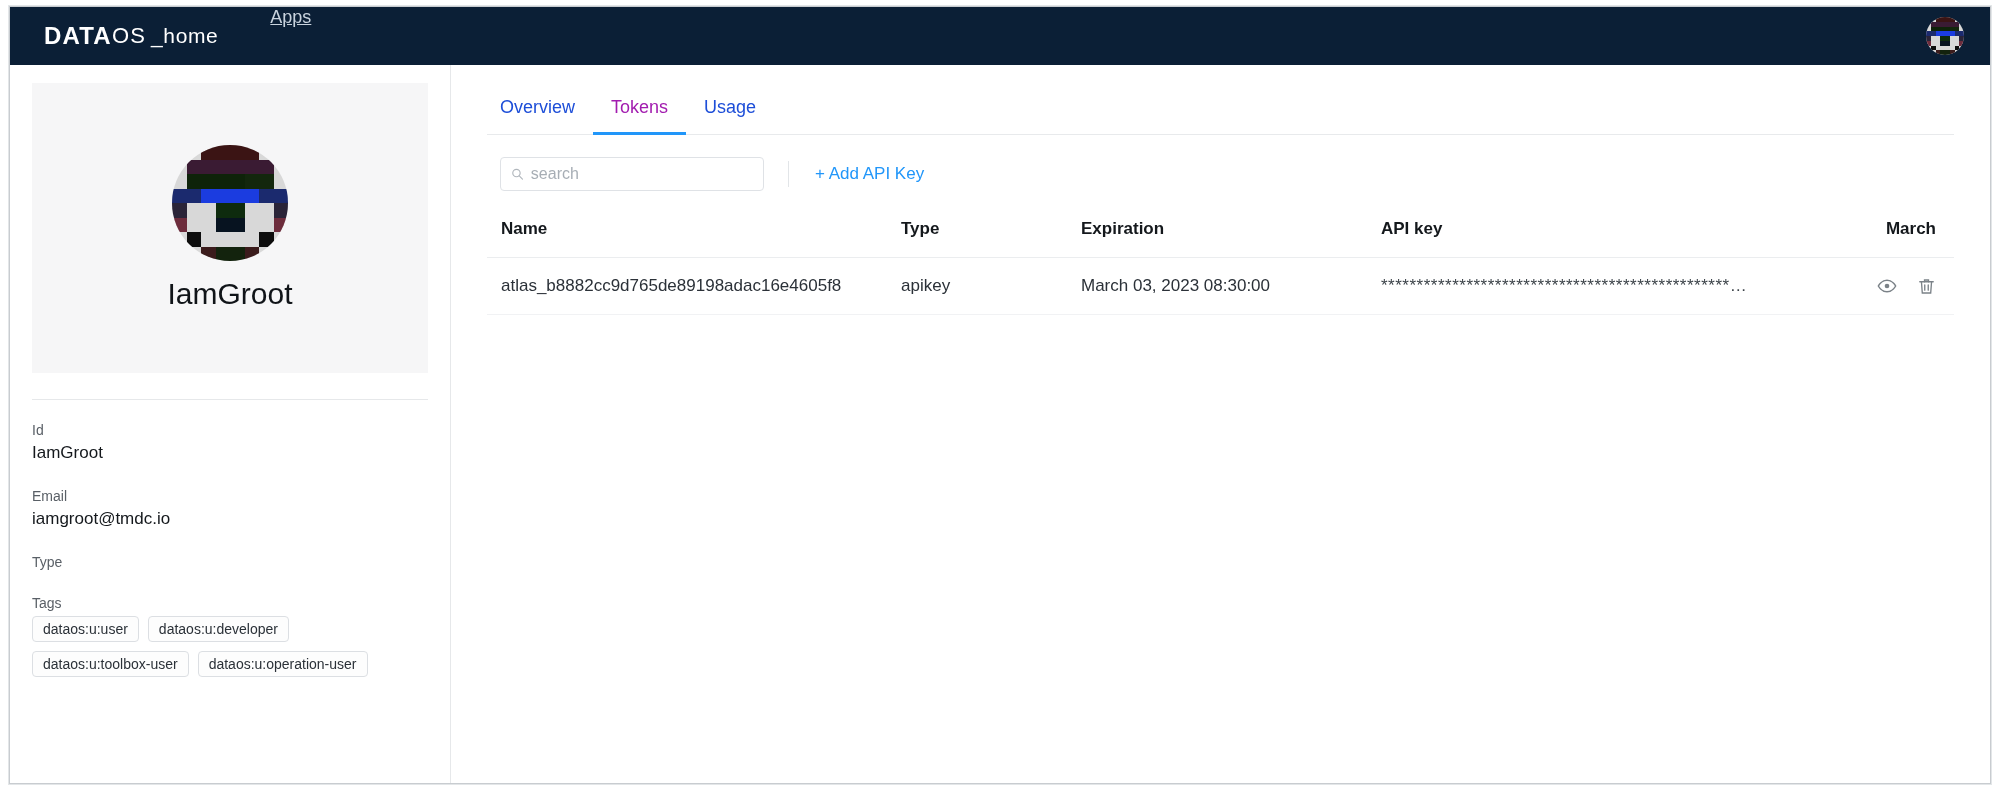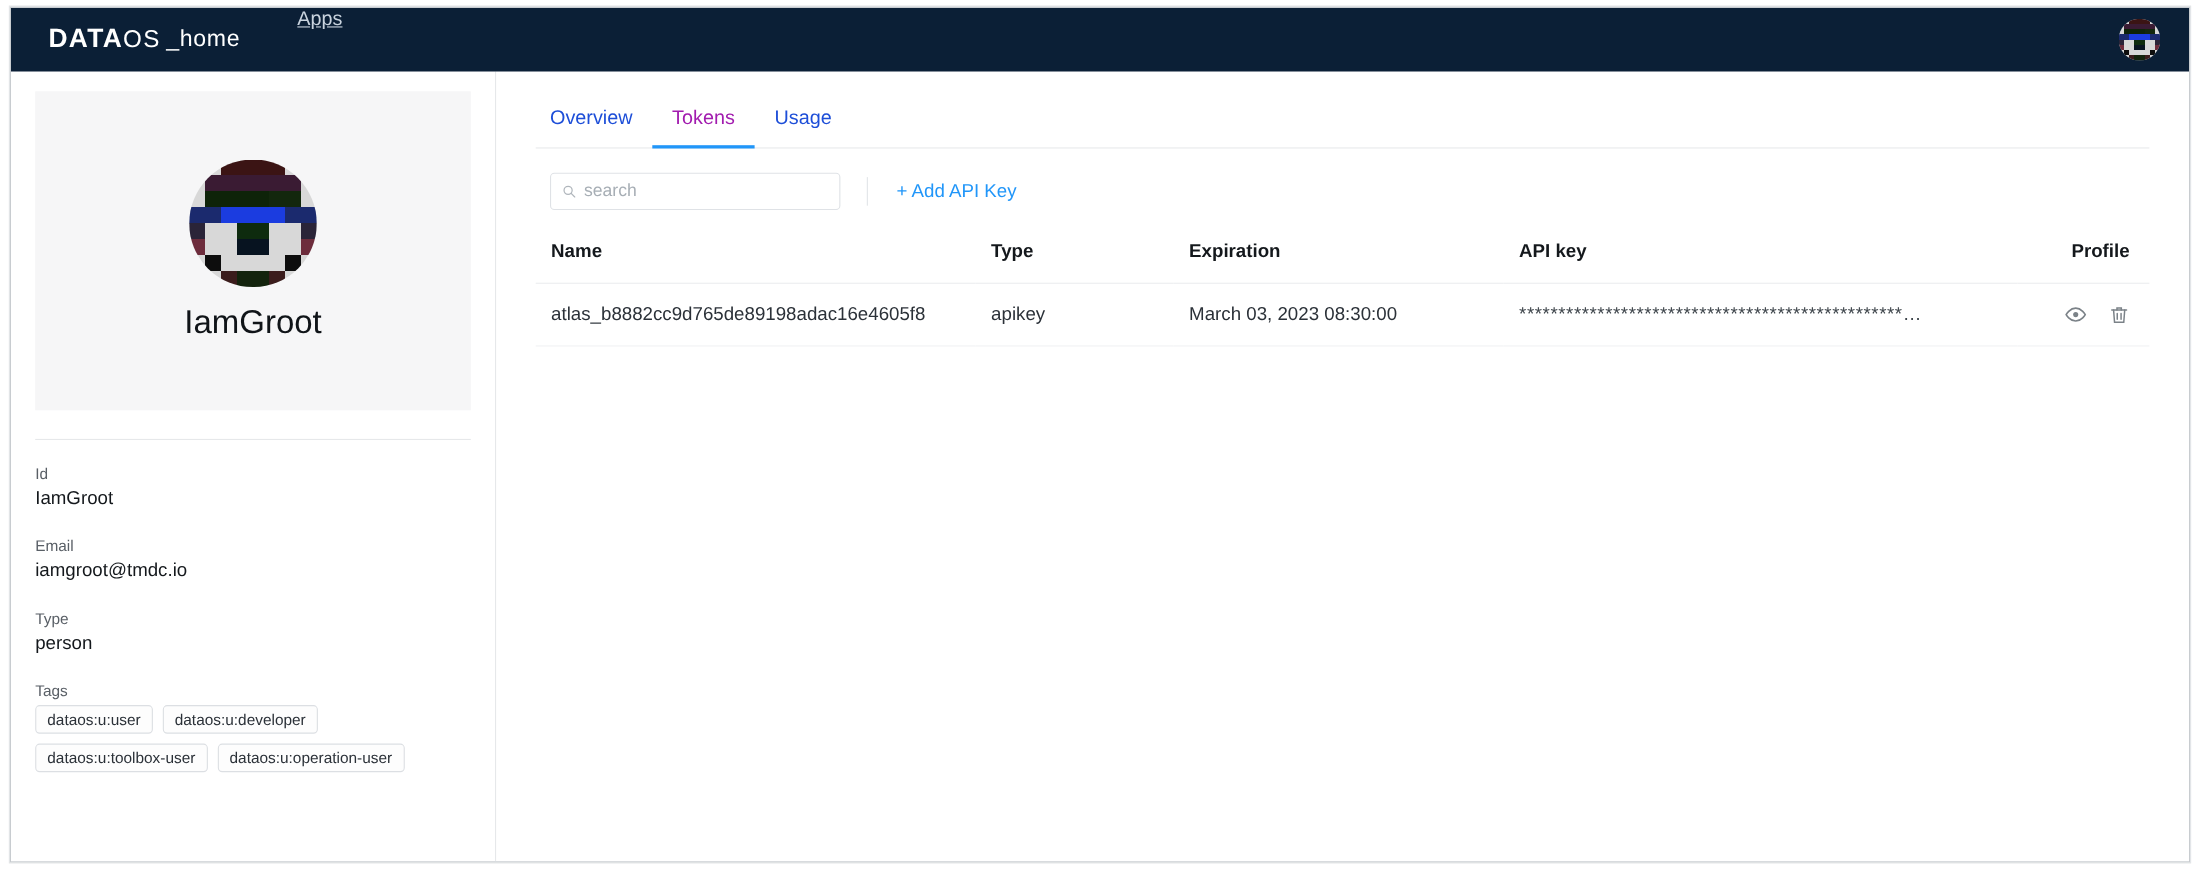--- a/index.html
+++ b/index.html
@@ -310,21 +310,20 @@
         <div class="field">
           <div class="field-label">Id</div>
           <div class="field-value">IamGroot</div>
         </div>
         <div class="field">
           <div class="field-label">Email</div>
           <div class="field-value">iamgroot@tmdc.io</div>
         </div>
         <div class="field">
           <div class="field-label">Type</div>
-          <div class="field-value">person</div>
         </div>
         <div class="field">
           <div class="field-label">Tags</div>
           <div class="tags-wrap">
             <span class="tag">dataos:u:user</span>
             <span class="tag">dataos:u:developer</span>
             <span class="tag">dataos:u:toolbox-user</span>
             <span class="tag">dataos:u:operation-user</span>
           </div>
         </div>
@@ -364,21 +363,21 @@
             <col class="col-exp">
             <col class="col-key">
             <col class="col-act">
         </colgroup>
         <thead>
           <tr>
             <th>Name</th>
             <th>Type</th>
             <th>Expiration</th>
             <th>API key</th>
-            <th class="th-act">Profile</th>
+            <th class="th-act">March</th>
           </tr>
         </thead>
         <tbody>
           <tr>
             <td>atlas_b8882cc9d765de89198adac16e4605f8</td>
             <td>apikey</td>
             <td>March 03, 2023 08:30:00</td>
             <td>
               <span class="masked">*************************************************…</span>
             </td>

